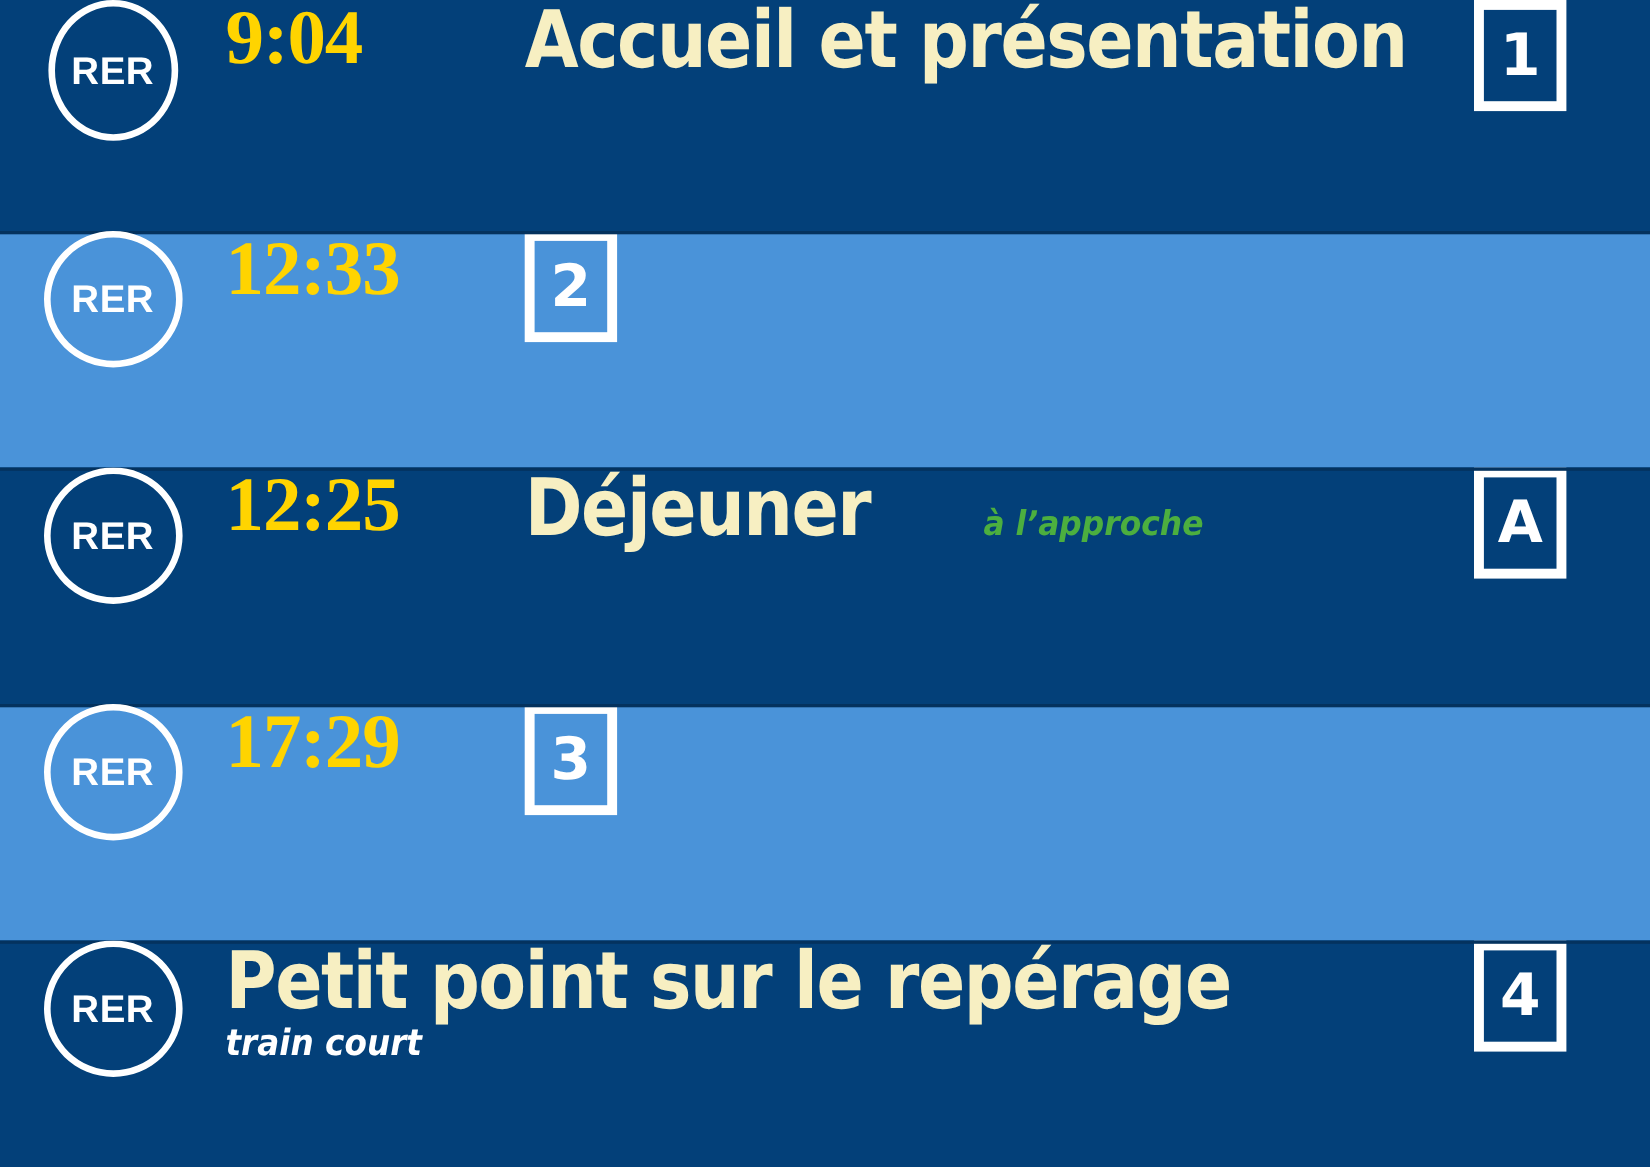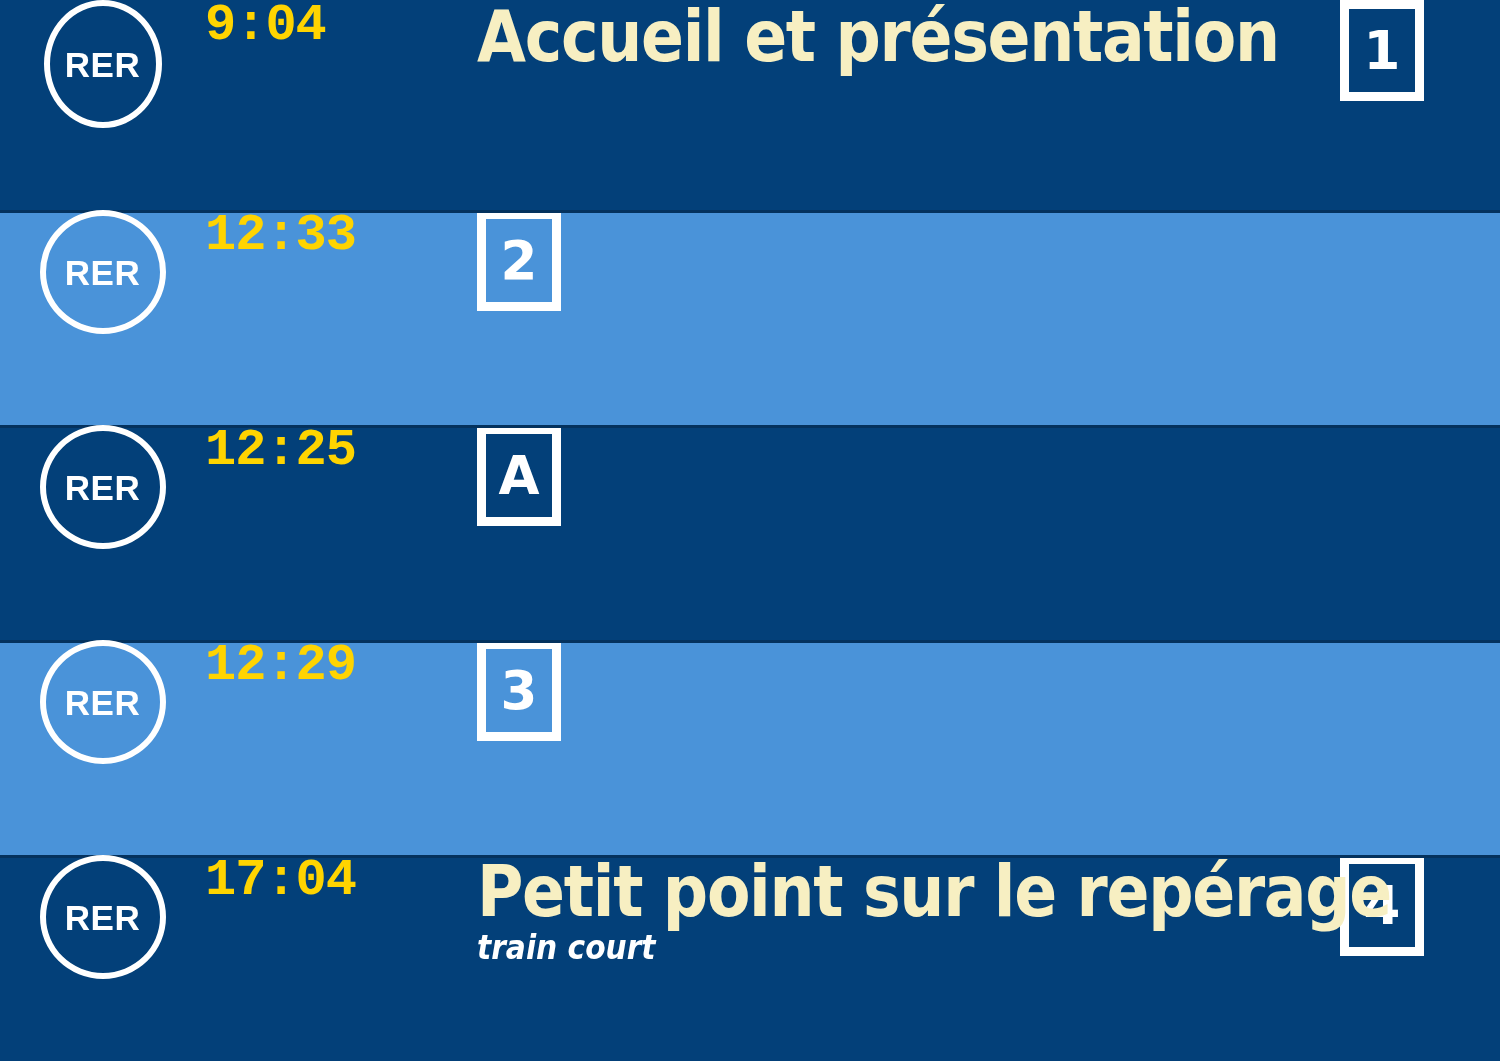--- a/index.html
+++ b/index.html
@@ -51,25 +51,25 @@
     letter-spacing:0.5px;
     line-height:1;
     font-family:"Liberation Sans", sans-serif;
   }
 
   
   .time-cell{
     flex:0 0 auto;
     width:272px;
     color:#ffd400;
-    font-size:52px;
+    font-size:70px;
     font-weight:bold;
     letter-spacing:-1px;
     line-height:1;
-    font-family:Liberation Mono, monospace;
+    font-family:Liberation Serif, serif;
     white-space:nowrap;
   }
 
   
   .dest-cell{
     flex:1 1 auto;
     min-width:0;
     display:flex;
     flex-direction:column;
     justify-content:center;
@@ -179,46 +179,52 @@
   </div>
 
   <div class="row dark r3">
     <div class="row-sep"></div>
     <div class="logo-cell">
       <div class="rer-logo">
         <span class="rer-text">RER</span>
       </div>
     </div>
     <div class="time-cell">12:25</div>
+    <div class="dest-cell">
+      <div class="dest-line">
+        <span class="dest-main">Déjeuner</span>
+        <span class="status-inline">à l’approche</span>
+      </div>
+
+    </div>
     <div class="badge-cell">
       <div class="badge">A</div>
     </div>
   </div>
 
   <div class="row light r4">
     <div class="row-sep"></div>
     <div class="logo-cell">
       <div class="rer-logo">
         <span class="rer-text">RER</span>
       </div>
     </div>
-    <div class="time-cell">12:29</div>
+    <div class="time-cell">17:29</div>
     <div class="badge-cell">
       <div class="badge">3</div>
     </div>
   </div>
 
   <div class="row dark r5">
     <div class="row-sep"></div>
     <div class="logo-cell">
       <div class="rer-logo">
         <span class="rer-text">RER</span>
       </div>
     </div>
-    <div class="time-cell">17:04</div>
     <div class="dest-cell">
       <div class="dest-line">
         <span class="dest-main">Petit point sur le repérage</span>
 
       </div>
       <div class="status-sub">train court</div>
     </div>
     <div class="badge-cell">
       <div class="badge">4</div>
     </div>

